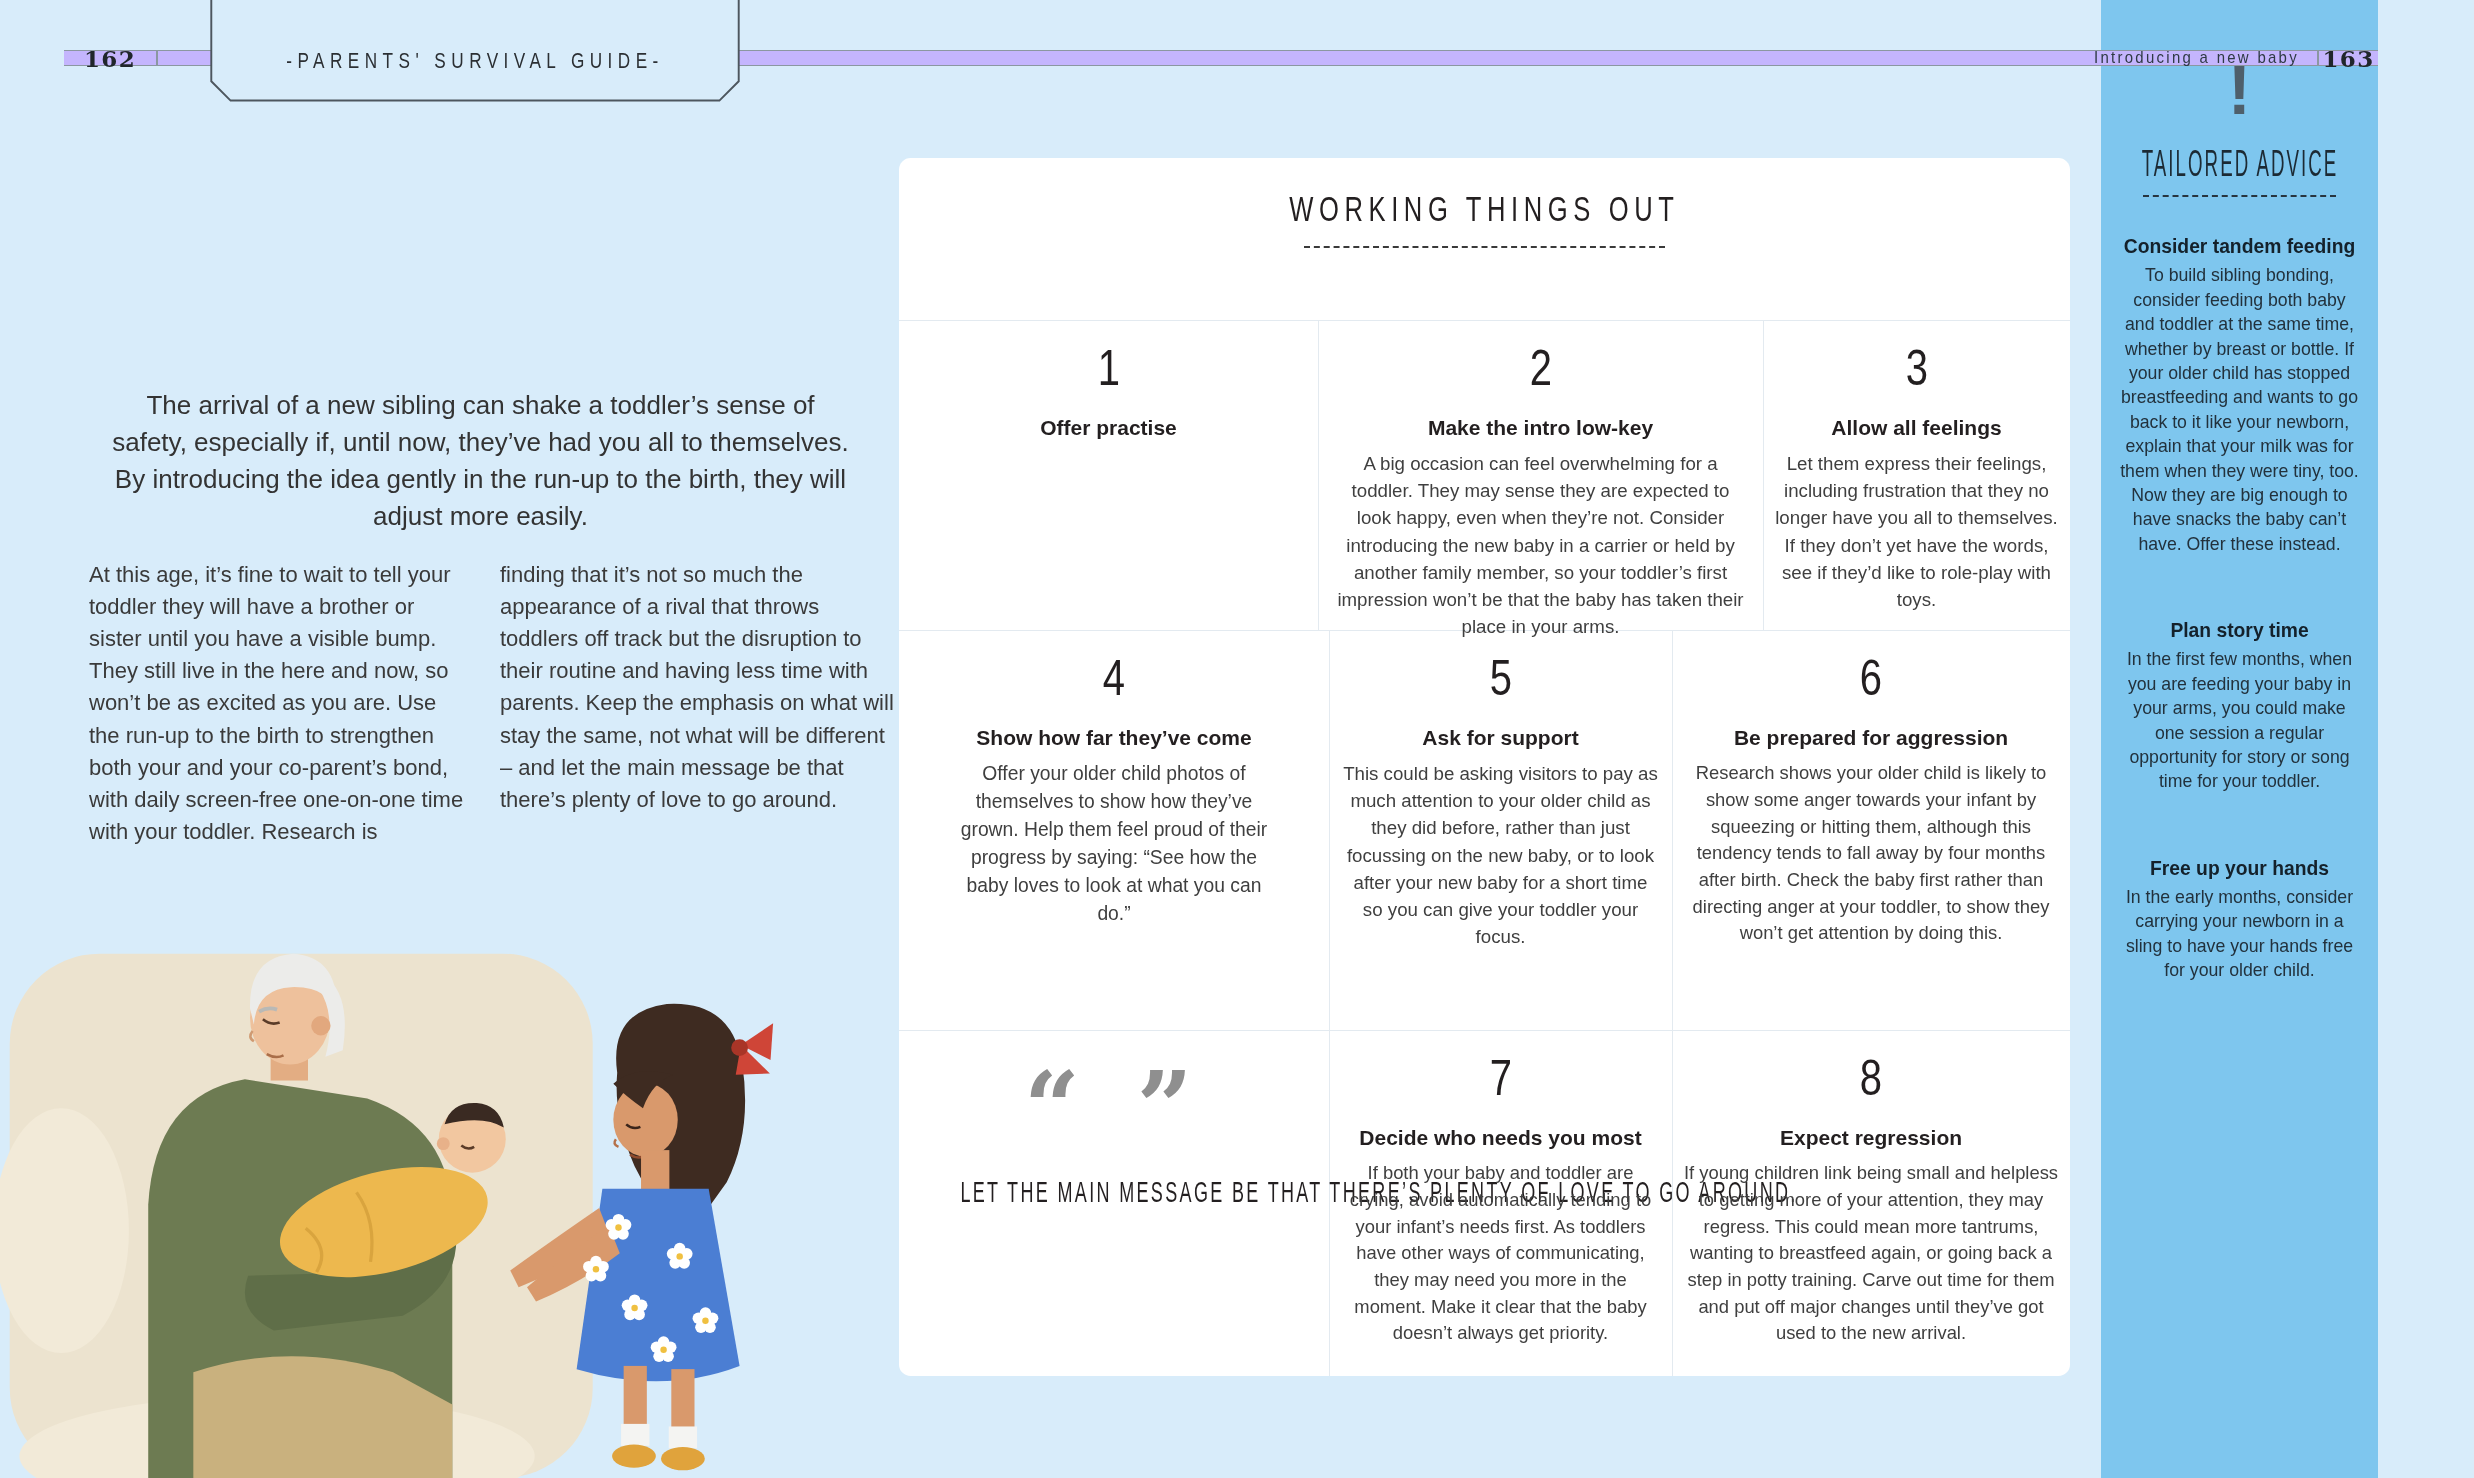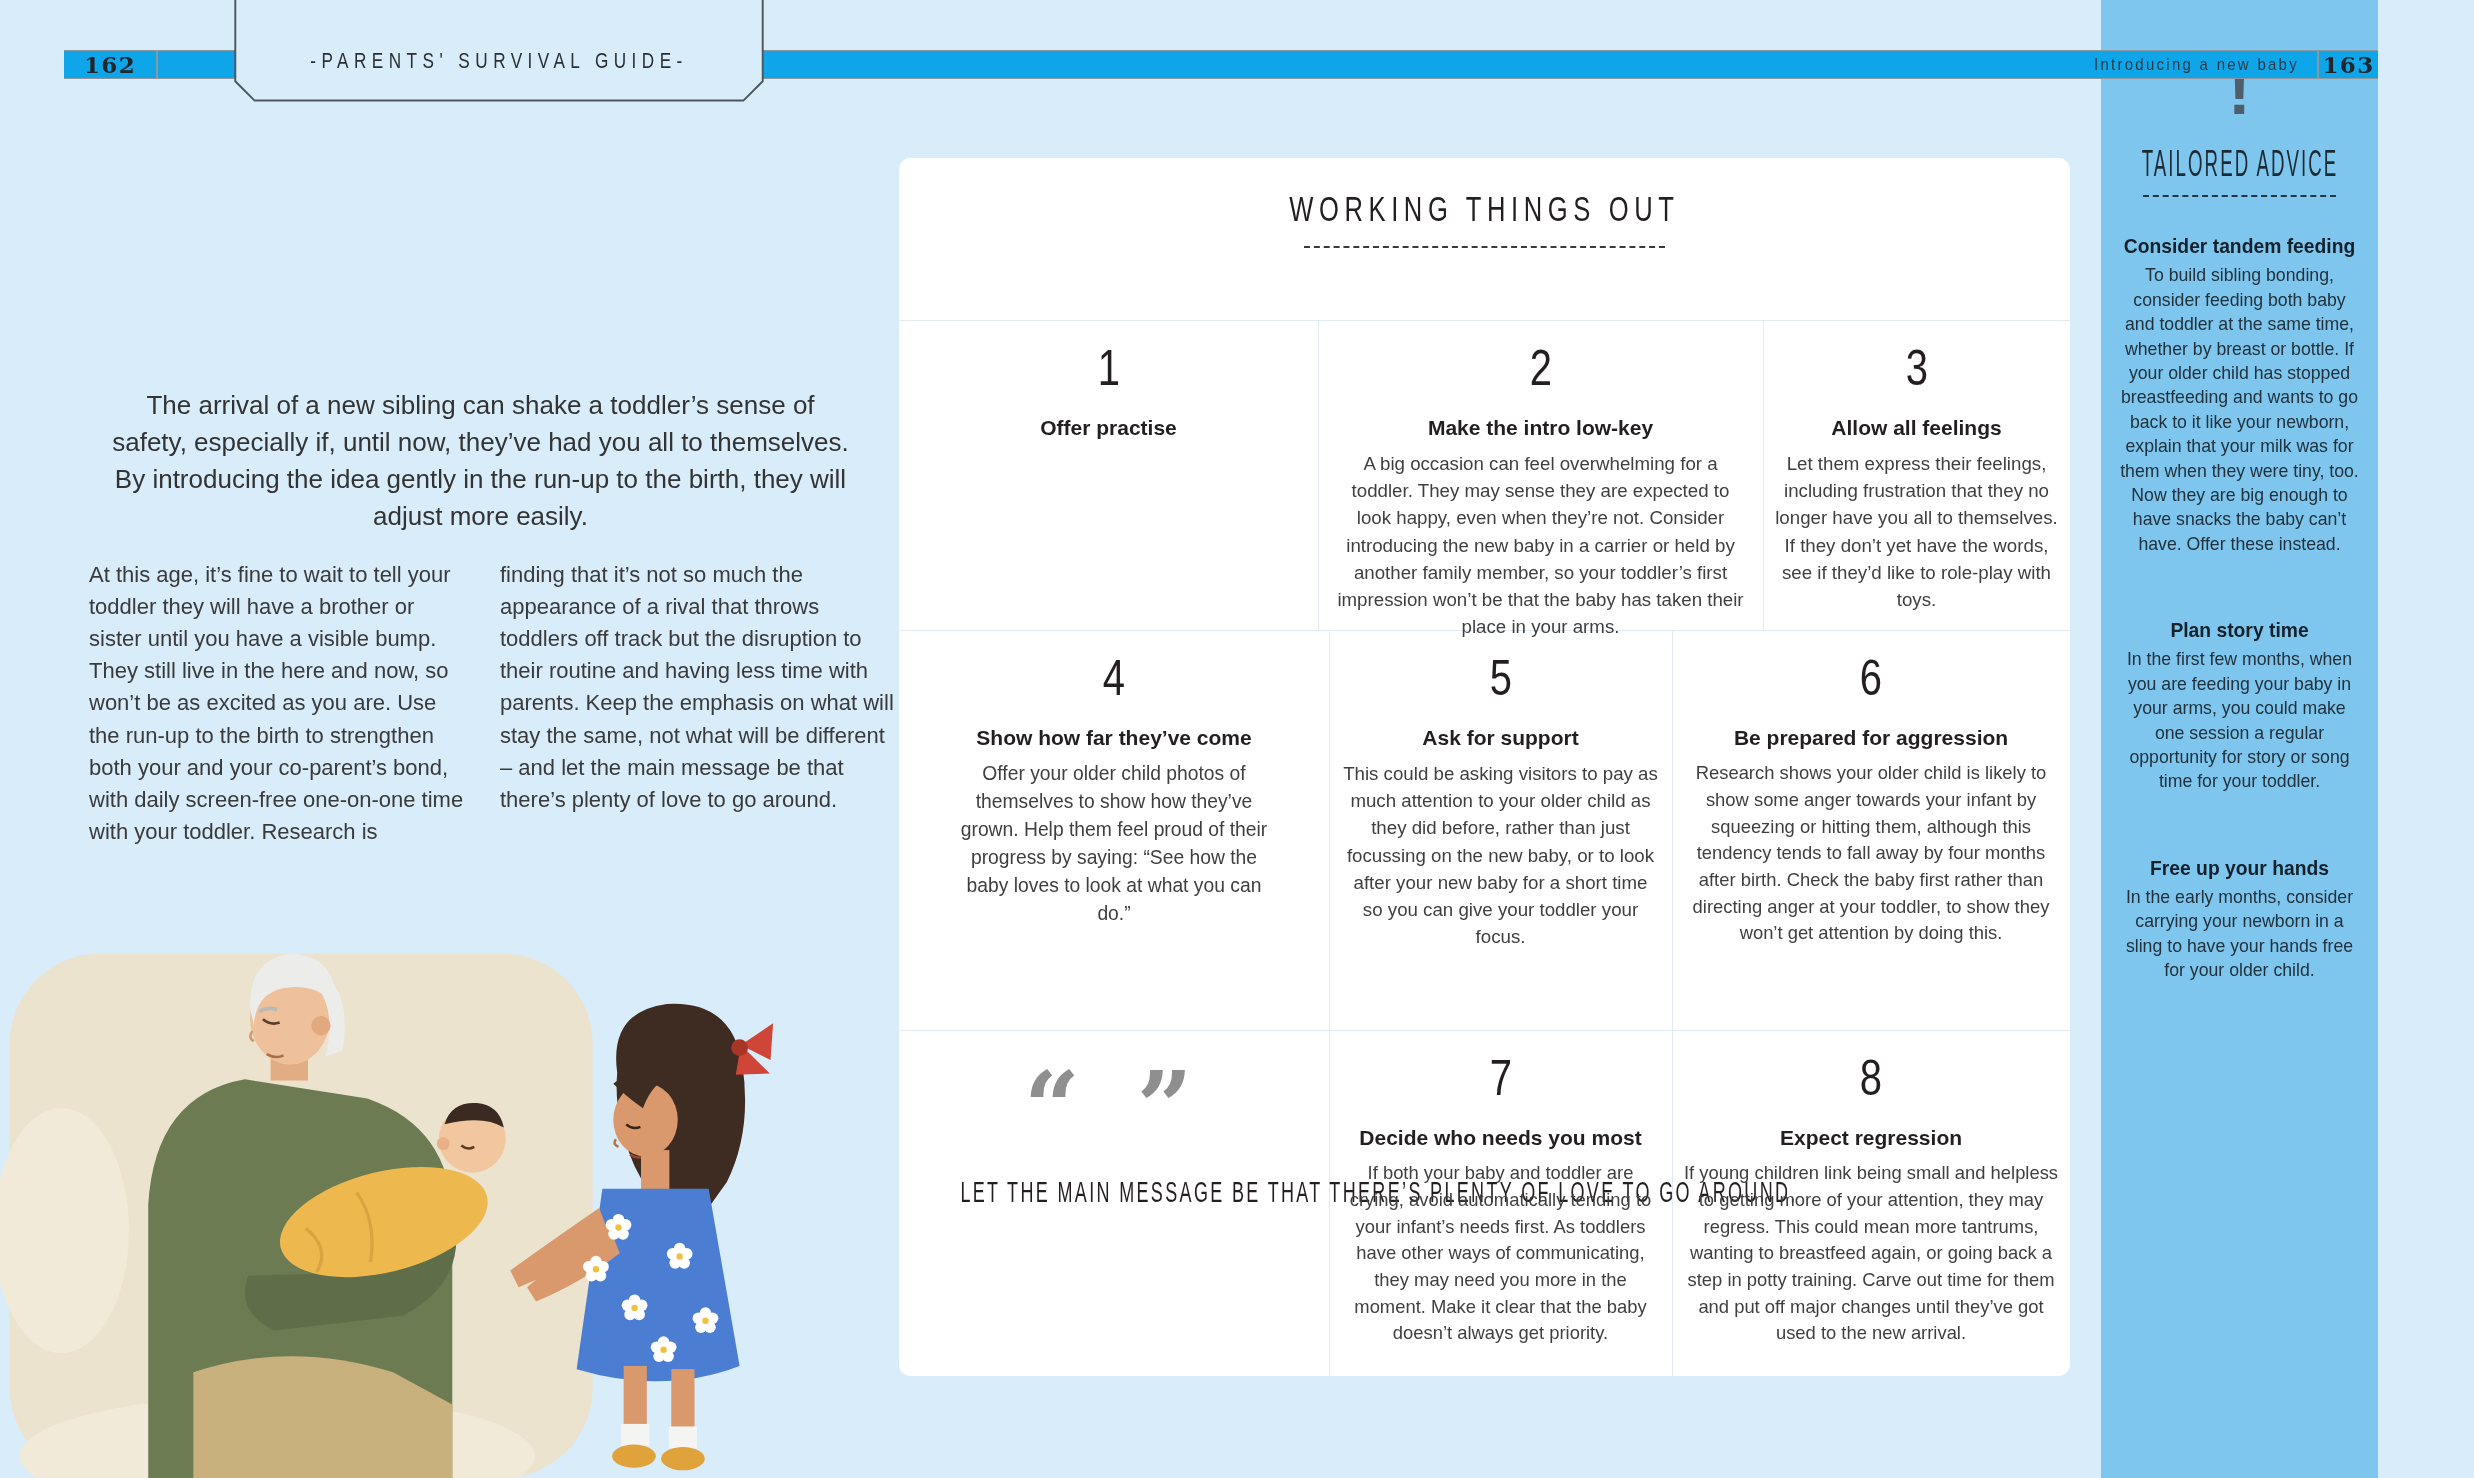--- a/index.html
+++ b/index.html
@@ -2,34 +2,34 @@
 <html style="font-size:10.3px"><head>
 <meta charset="utf-8">
 <style>
   html,body{margin:0;padding:0;background:#d8ecfa;font-family:"Liberation Sans",sans-serif;}
   .stage{position:relative;width:2475px;height:1478px;overflow:hidden;background:#d8ecfa;}
 
   
   .sidebar-band{position:absolute;left:2101px;top:0;width:277px;height:1478px;background:#7ec6ee;}
 
   
-  .header-strip{position:absolute;left:64px;top:50px;width:2314px;height:29px;background:#0ea5e9;
+  .header-strip{position:absolute;left:64px;top:50px;width:2314px;height:16px;background:#c4b5fd;
     border-top:1.9px solid #8b97a1;border-bottom:1.9px solid #8b97a1;box-sizing:border-box;
     display:flex;align-items:center;z-index:5;}
   .v-div{width:1.9px;align-self:stretch;background:#8b97a1;}
   .pagenum{font-family:"DejaVu Serif","Liberation Serif",serif;font-weight:bold;font-size:23px;
     color:#20262b;letter-spacing:1.3px;text-align:center;}
   .pagenum-left{width:92px;}
   .pagenum-right{width:59px;}
   .strip-spacer{flex:1;}
   .running-head{font-size:17px;letter-spacing:2.6px;color:#2e3a44;margin-right:18px;
     display:inline-block;transform:scaleX(.88);transform-origin:right center;white-space:nowrap;}
 
   
-  .series-tab{position:absolute;left:234px;top:0;width:530px;height:100px;z-index:6;text-decoration:underline;}
+  .series-tab{position:absolute;left:210px;top:0;width:530px;height:100px;z-index:6;text-decoration:underline;}
   .series-tab svg{position:absolute;left:0;top:0;}
   .series-tab .tab-label{position:absolute;left:0;top:48px;width:100%;text-align:center;
     font-size:22px;letter-spacing:7px;color:#2b2f33;white-space:nowrap;}
   .condense{display:inline-block;white-space:nowrap;}
 
   
   .page-title{position:absolute;left:0;top:139px;width:954px;text-align:center;color:#231f20;}
   .title-l1{font-size:104px;line-height:1.0;}
   .title-l1 .condense{transform:scaleX(.60);}
   .title-l2{font-size:102px;font-weight:bold;line-height:1.05;}

